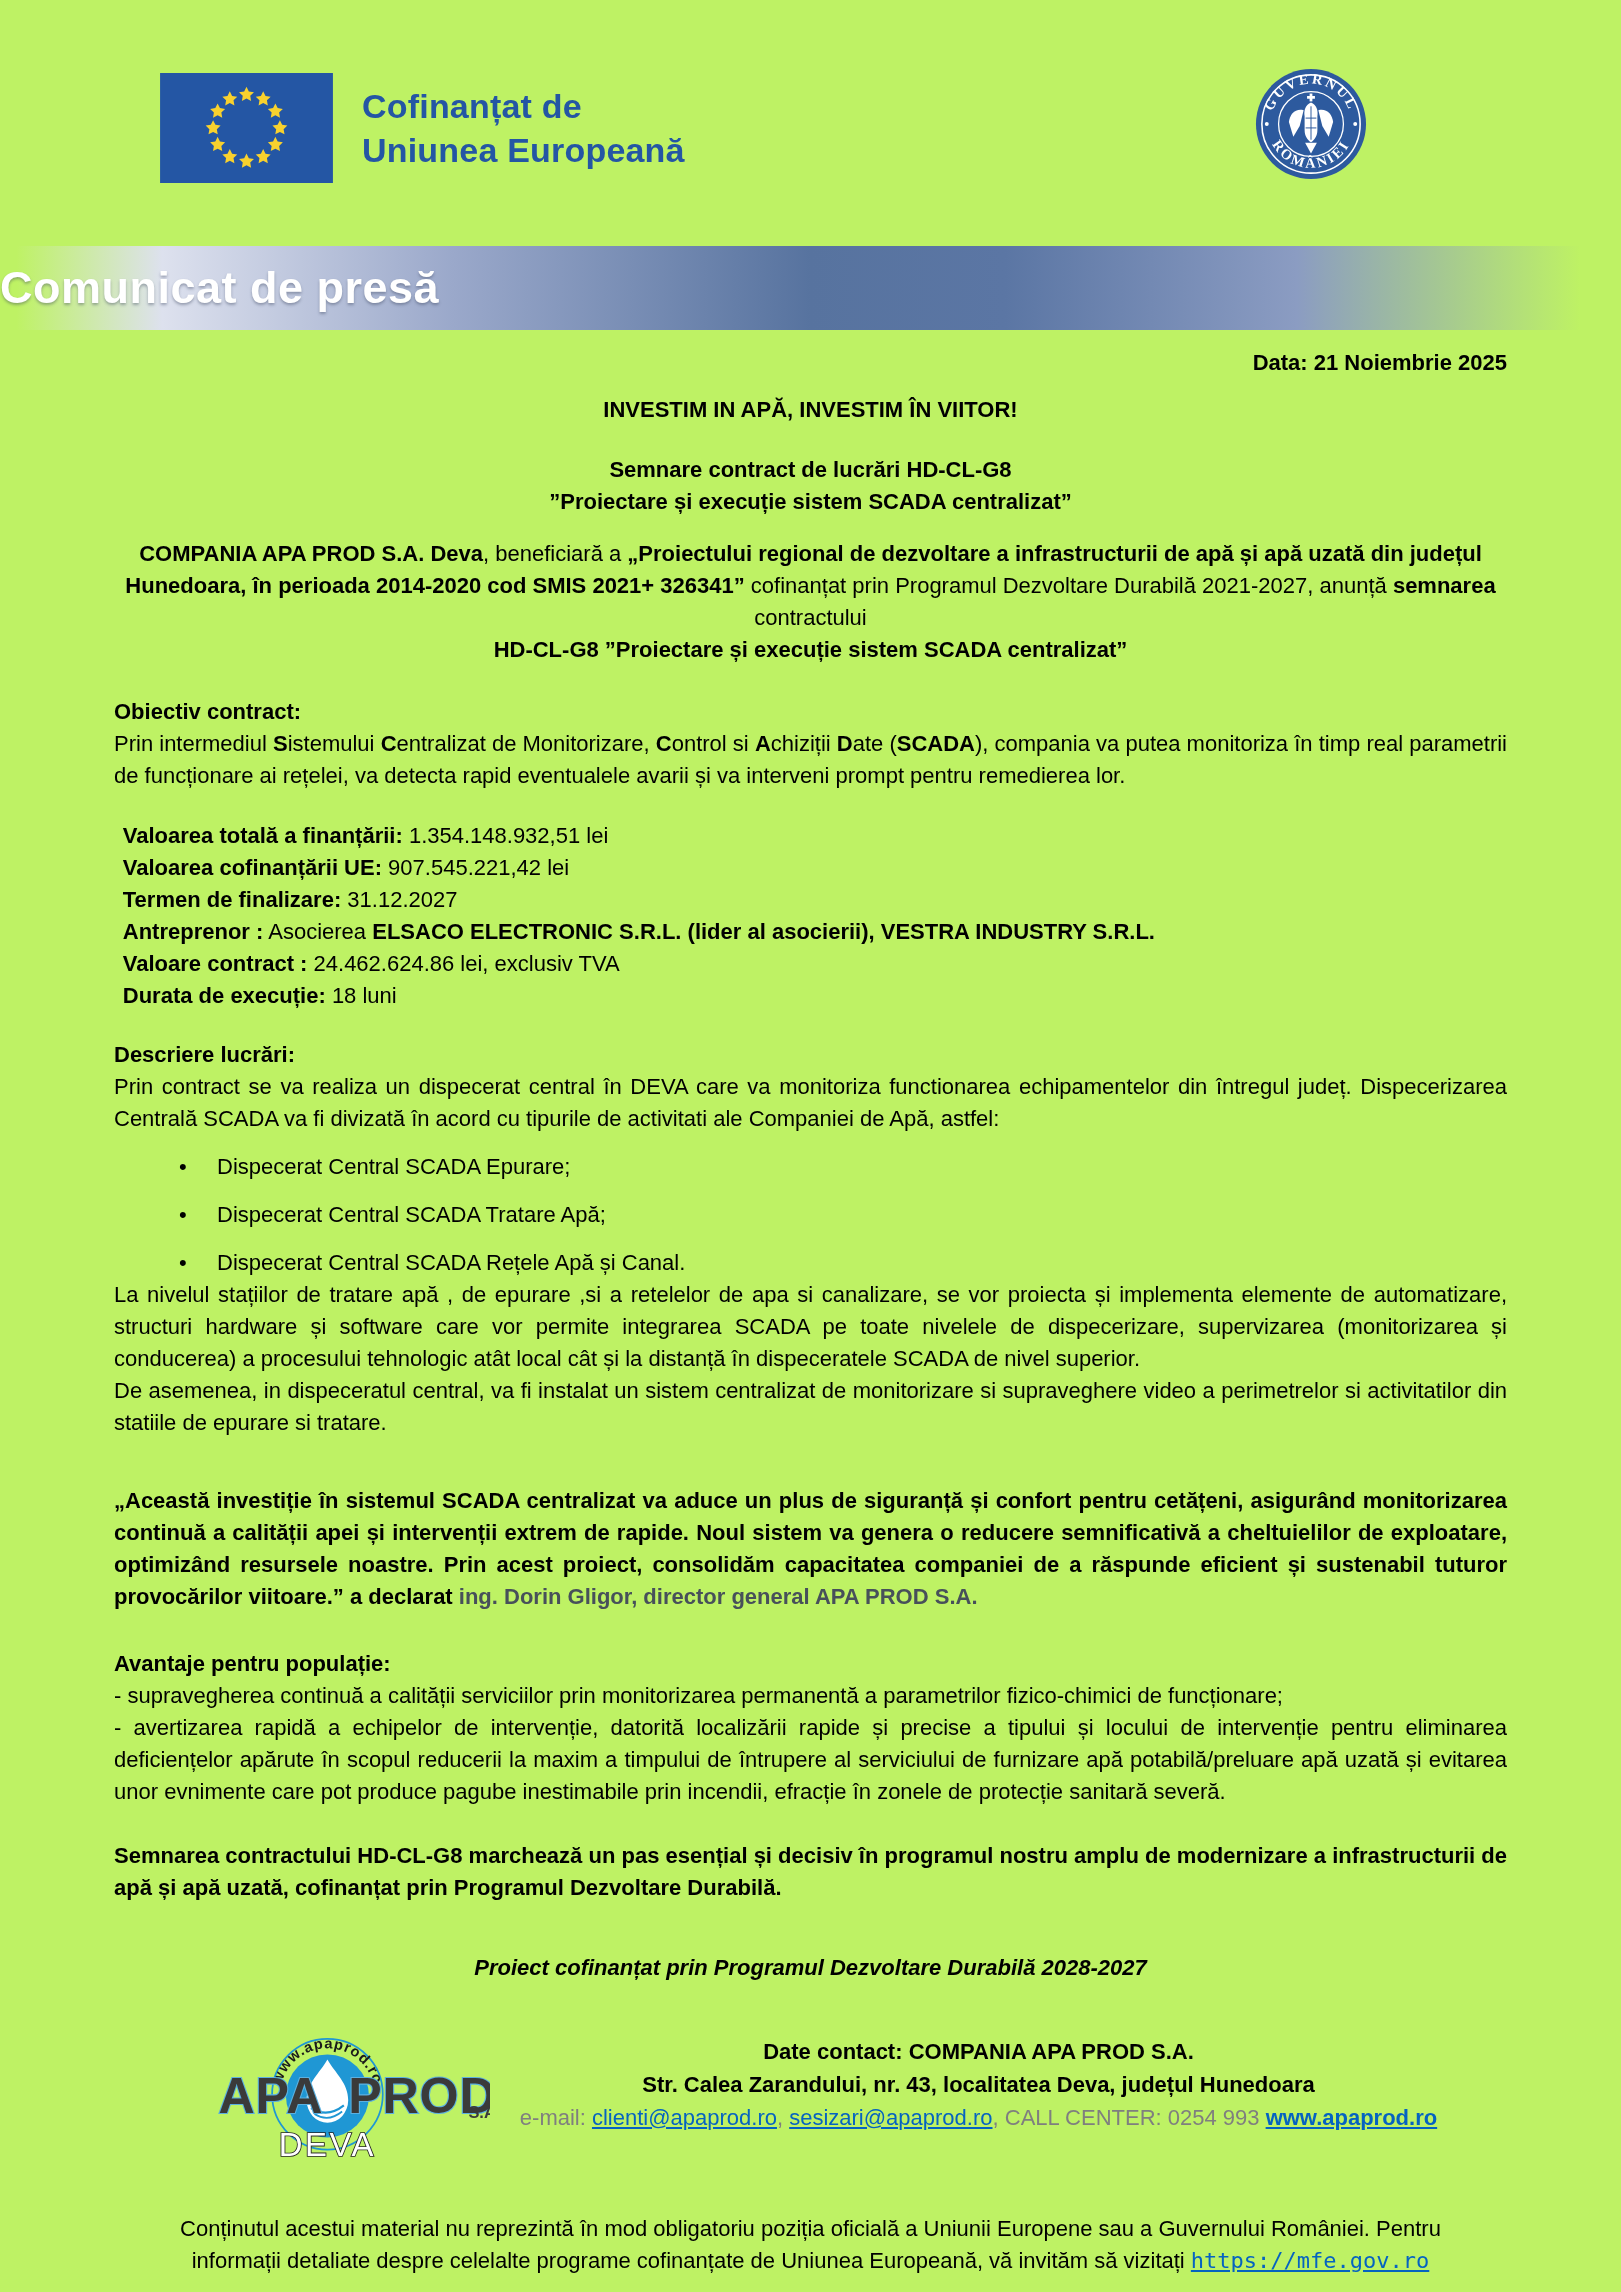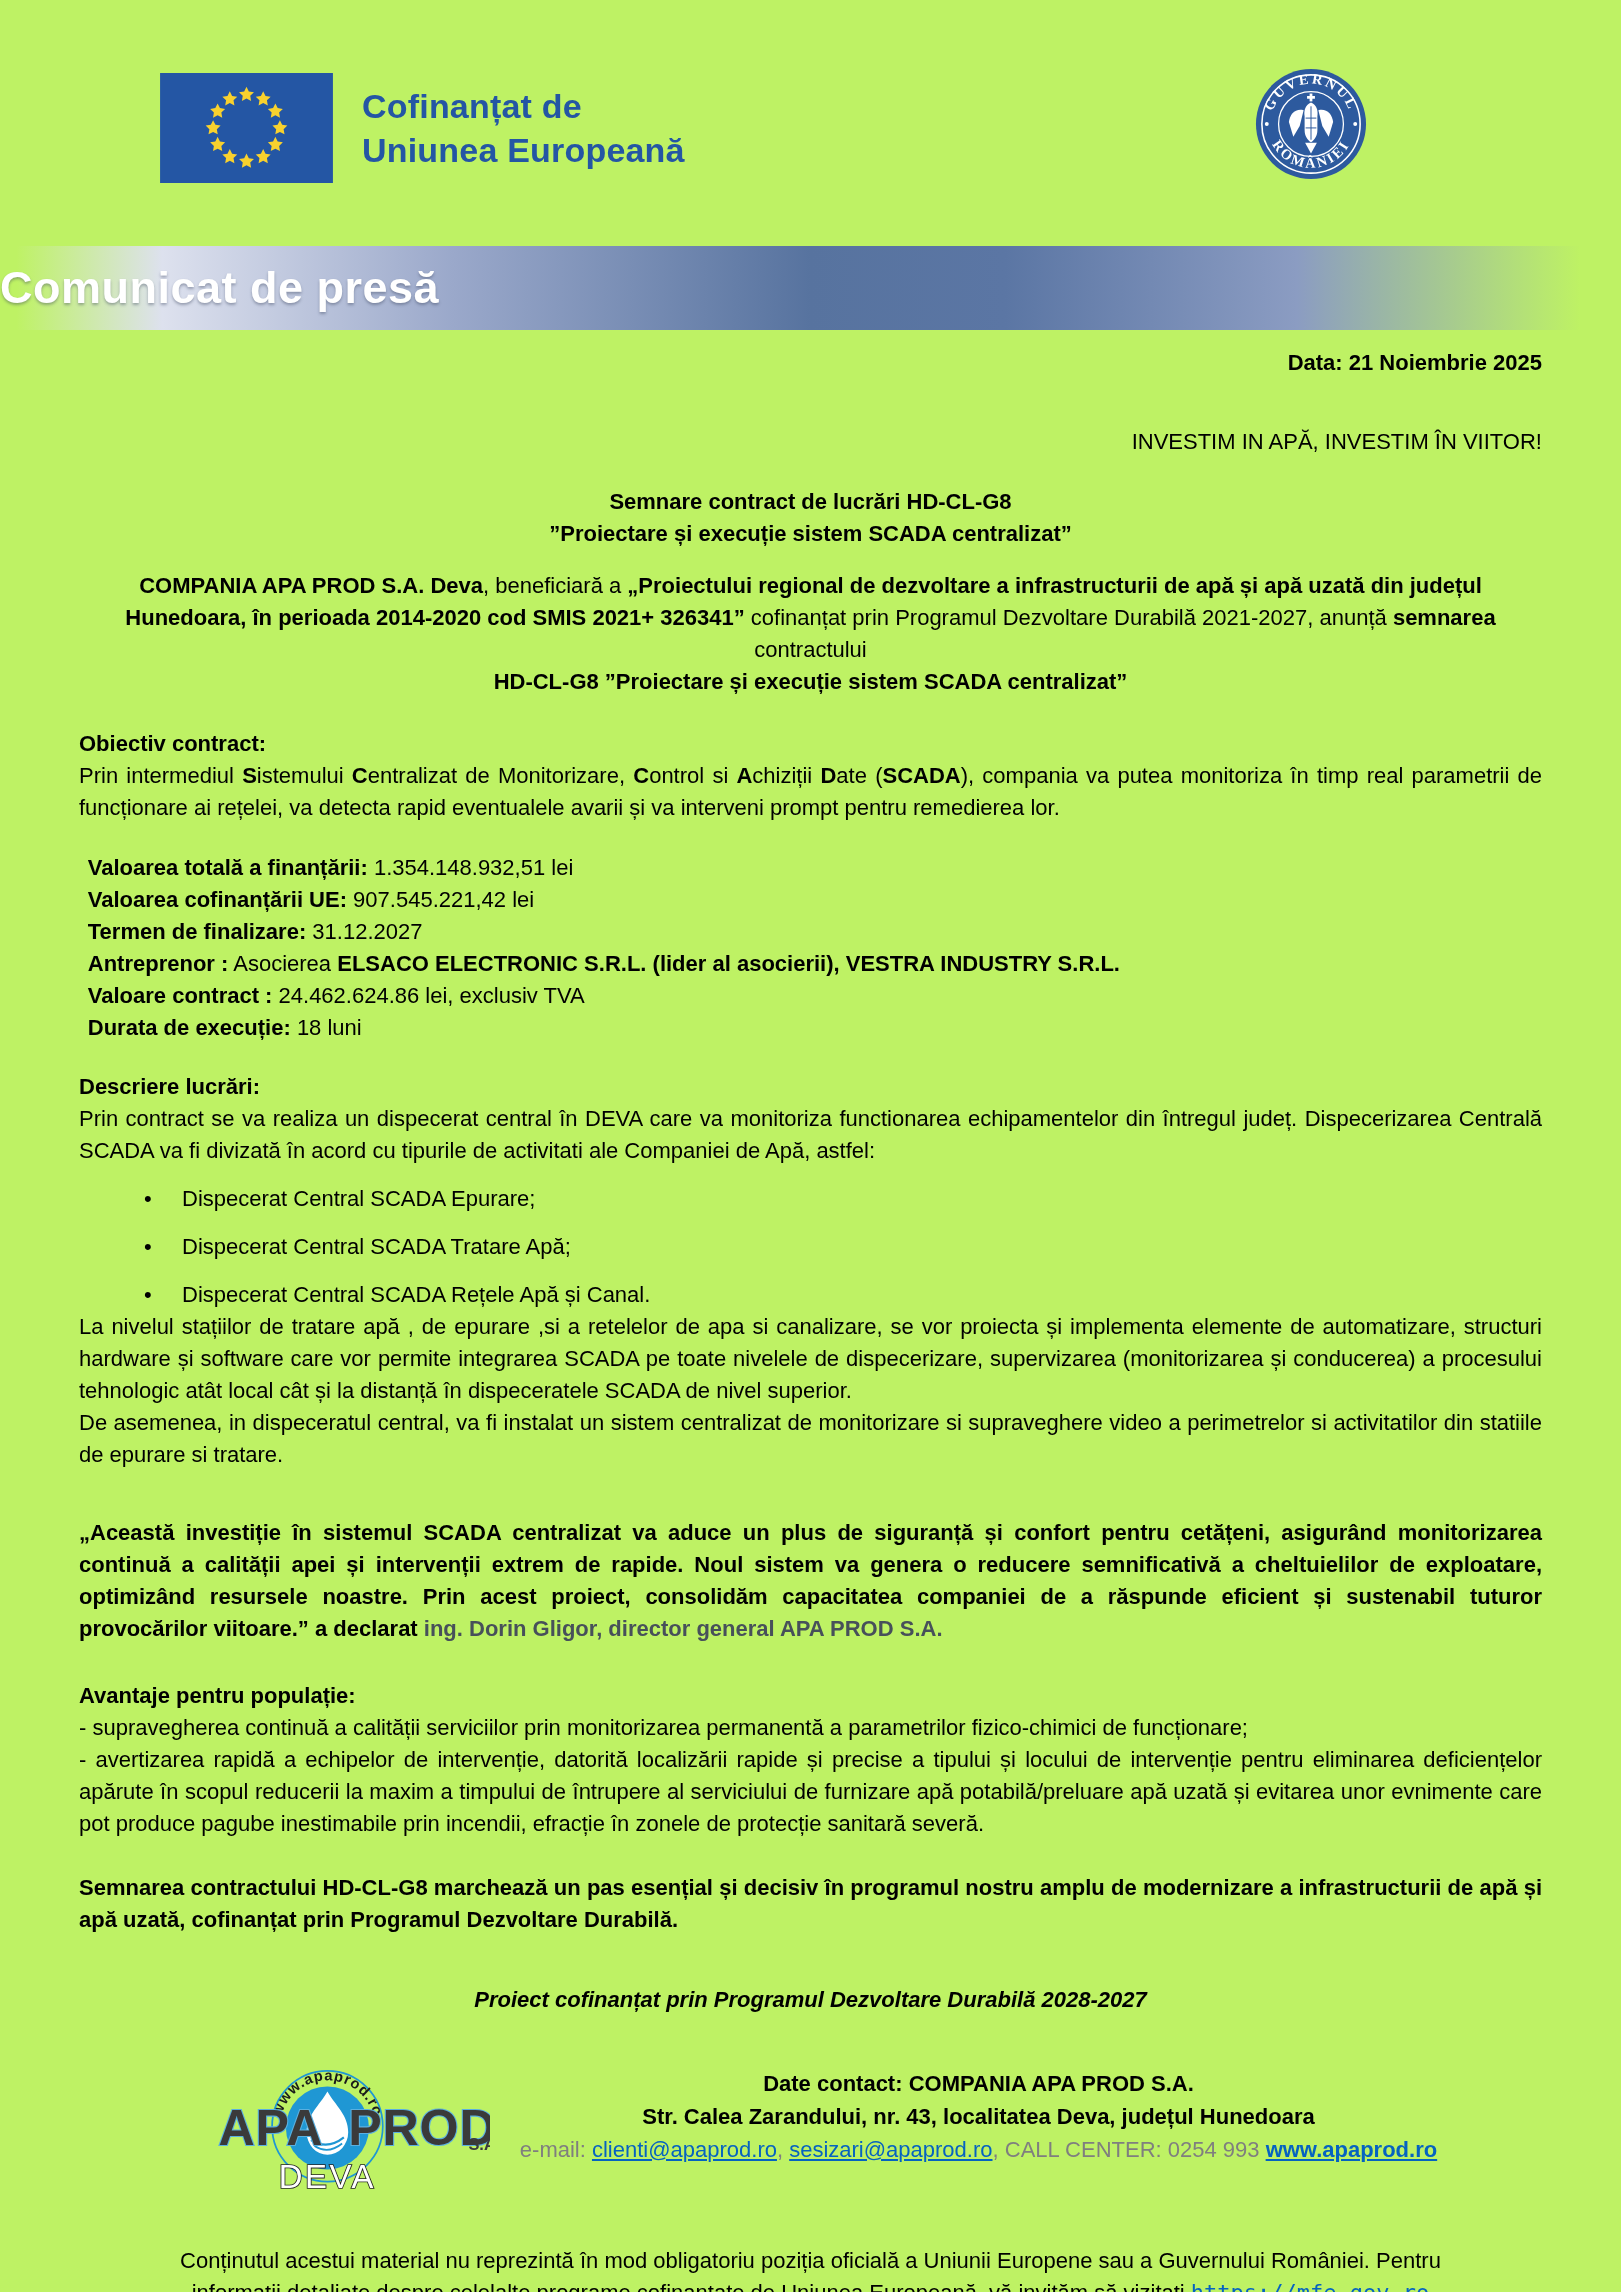--- a/index.html
+++ b/index.html
@@ -15,23 +15,23 @@
   .eu-logo { display:flex; align-items:center; gap:29px; }
   .eu-text { color:#2456a4; font-weight:bold; font-size:34px; line-height:44px; letter-spacing:0.2px; }
   
   .banner { margin-top:63px; height:84px;
     background:linear-gradient(90deg, rgba(255,255,255,0) 1%, #dde1ee 10%,
       #9aa8ca 28%, #57739f 50%, #5b76a4 62%, #8b9cc2 80%, rgba(255,255,255,0) 97.5%);
     display:flex; align-items:center; justify-content:flex-start; }
   .banner-title { color:#ffffff; font-size:45px; font-weight:bold;
     text-shadow:0 2px 2.9px rgba(55,65,90,.4); letter-spacing:0.5px; }
   
-  .content { padding:0 79px; }
+  .content { padding:0 114px; }
   .date-line { text-align:right; font-weight:bold; margin-top:16.7px; }
-  .headline  { text-align:right; font-weight:normal; margin-top:47px; }
+  .headline  { text-align:center; font-weight:bold; margin-top:15px; }
   .subtitle  { text-align:center; font-weight:bold; margin-top:28px; }
   .intro     { text-align:center; margin-top:20.6px; }
   .intro-line2 { text-align:center; font-weight:bold; }
   .section-heading { font-weight:bold; }
   .objective { margin-top:30px; }
   .just { text-align:justify; }
   .details { margin-top:28px; padding-left:8.8px; }
   .desc { margin-top:26.5px; }
   ul.bullets { list-style:none; }
   ul.bullets li { padding-left:103px; position:relative;margin-top:16px; }

